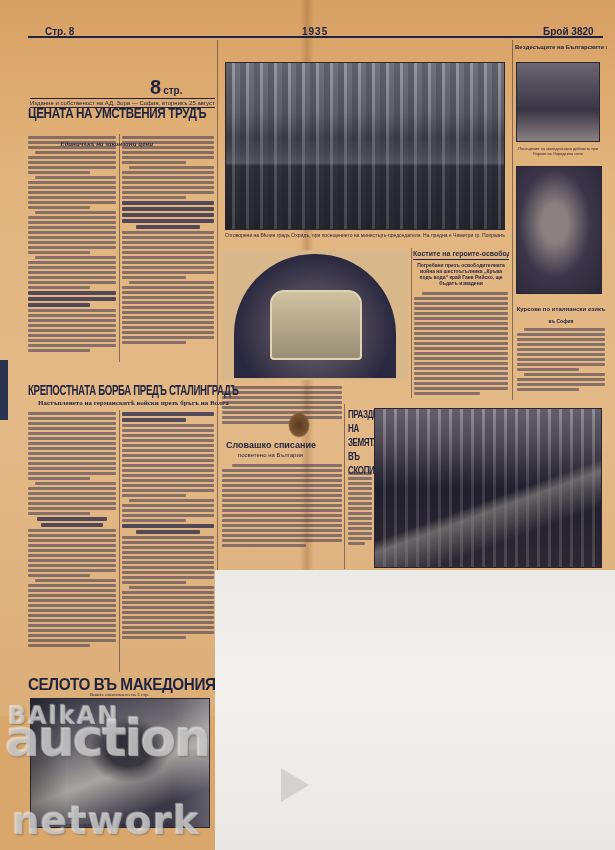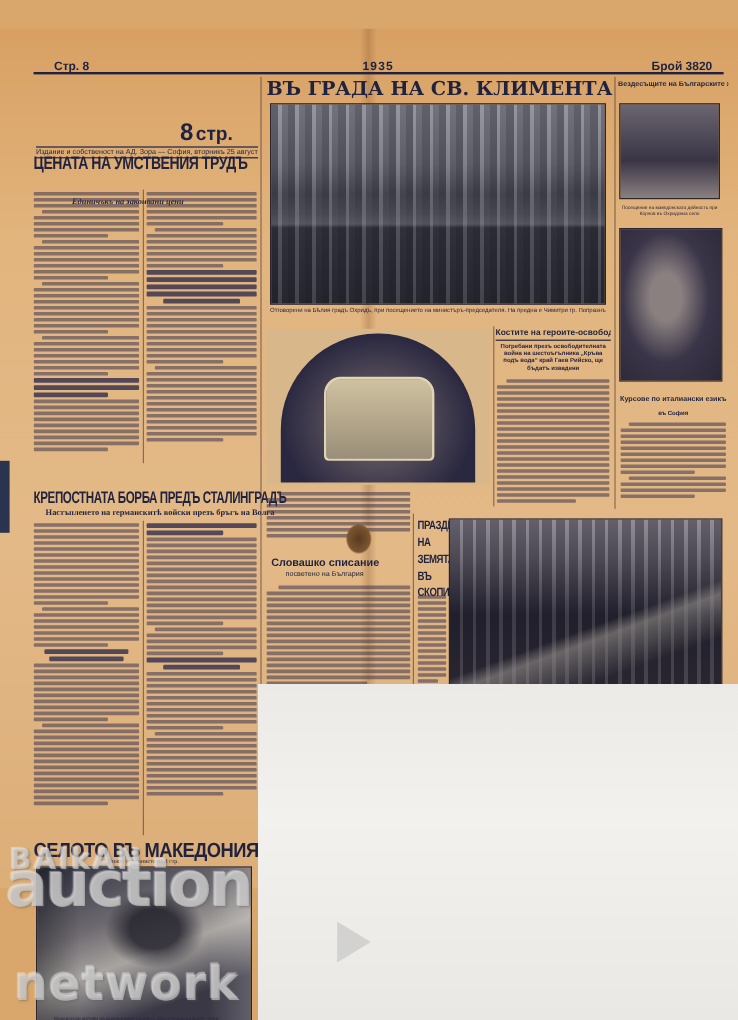--- a/index.html
+++ b/index.html
@@ -1,25 +1,25 @@
 <!DOCTYPE html>
 <html><head>
 <meta charset="utf-8">
 <style>
 *{box-sizing:border-box;margin:0;padding:0}
 html,body{width:615px;height:850px;overflow:hidden;background:#d9a76b}
 body{position:relative;font-family:"Liberation Serif",serif;color:#1f2340}
 .page{position:absolute;left:0;top:0;width:615px;height:716px;
- background:linear-gradient(180deg,#d8a063 0%,#e2b57e 25%,#e3b987 60%,#dcae78 100%);margin-top:24px;}
+ background:linear-gradient(180deg,#d8a063 0%,#e2b57e 25%,#e3b987 60%,#dcae78 100%);}
 .fold{position:absolute;left:300px;top:0;width:14px;height:600px;background:linear-gradient(90deg,rgba(0,0,0,0),rgba(120,70,30,.25),rgba(0,0,0,0))}
 .topline{position:absolute;left:28px;top:36px;width:575px;height:2px;background:#1f2340}
 .folio{position:absolute;top:26px;font:bold 10px "Liberation Sans",sans-serif;color:#1f2340}
 .masthead{position:absolute;left:62px;top:40px;font:italic 44px "DejaVu Serif",serif;color:#1f2340;letter-spacing:1px}
 .pages8{position:absolute;left:150px;top:76px;font:bold 20px "Liberation Sans",sans-serif}
-.pages8 small{font-size:16px;margin-left:2px}
+.pages8 small{font-size:10px;margin-left:2px}
 .imprint{position:absolute;left:30px;top:98px;width:185px;font:6px "Liberation Sans",sans-serif;border-top:1px solid #1f2340;border-bottom:1px solid #1f2340;padding:1px 0;white-space:nowrap;overflow:hidden}
 .h1{position:absolute;font-family:"Liberation Sans",sans-serif;font-weight:bold;color:#1f2340;white-space:nowrap;letter-spacing:-.5px}
 .sub{position:absolute;font:italic bold 7px "Liberation Serif",serif;white-space:nowrap}
 .col{position:absolute;overflow:hidden}
 .col .ln{height:3px;margin:2px 0;background:#3a3550;opacity:.55;border-radius:1px}
 .col .ln.short{width:70%}
 .col .ln.indent{margin-left:8%}
 .col .ln.bold{opacity:.85;height:4px}
 .vrule{position:absolute;width:1px;background:#4a3a3a;opacity:.6}
 .photo{position:absolute;background:#4a4550;border:1px solid #2a2530;overflow:hidden}
@@ -237,21 +237,20 @@
       <div class="ln short"></div>
   </div>
 
   <div class="h1" style="left:28px;top:675px;font-size:17px;transform:scaleX(.9);transform-origin:left">СЕЛОТО ВЪ МАКЕДОНИЯ</div>
   <div class="sub" style="left:90px;top:692px;font-size:5px;font-style:normal;font-weight:normal">Вижте описанието на 3 стр.</div>
   <div class="photo" style="left:30px;top:698px;width:180px;height:130px;background:linear-gradient(160deg,#2e3040 0%,#6e6a70 35%,#a8a4a0 55%,#3a3845 80%)">
     <div class="lay" style="background:radial-gradient(ellipse at 55% 40%,rgba(30,30,40,.8) 0 15%,rgba(0,0,0,0) 30%),linear-gradient(90deg,rgba(0,0,0,.3),rgba(0,0,0,0) 20%,rgba(0,0,0,0) 80%,rgba(255,255,255,.2))"></div>
   </div>
   <div class="caption" style="left:45px;top:822px;width:150px;font-size:4px">Македонски мотиви на македонския планинъ Шар и преди къ Баба—гора</div>
 
-  <div class="h1" style="left:222px;top:40px;font-size:16px;font-family:'DejaVu Serif',serif;letter-spacing:0">ВЪ ГРАДА НА СВ. КЛИМЕНТА</div>
   <div class="vrule" style="left:217px;top:40px;height:530px"></div>
   <div class="photo" style="left:225px;top:62px;width:280px;height:168px;background:linear-gradient(180deg,#8a8a95 0%,#6f707a 30%,#3a3a45 55%,#2a2a33 100%)">
     <div class="lay" style="background:linear-gradient(180deg,rgba(0,0,0,0) 45%,rgba(200,200,210,.25) 60%,rgba(0,0,0,0) 62%),repeating-linear-gradient(90deg,rgba(20,20,30,.35) 0 6px,rgba(220,220,230,.15) 6px 9px,rgba(20,20,30,.2) 9px 14px)"></div>
   </div>
   <div class="caption" style="left:225px;top:232px;width:280px">Отговорени на Бѣлия градъ Охридъ, при посещението на министъръ-председателя. На предна е Чимитри гр. Попразнъ, отъ лѣвата на страна е Н. Стоянов, а отъ дѣсно — инж. Ал. Станишевъ.</div>
 
   <div class="photo" style="left:222px;top:250px;width:186px;height:130px;background:#d8b88a;border:none">
     <div style="position:absolute;left:12px;top:4px;width:162px;height:124px;border-radius:80px 80px 0 0;background:radial-gradient(ellipse at 50% 60%,#7a6e70,#2a2840 70%)"></div>
     <div style="position:absolute;left:48px;top:40px;width:92px;height:70px;border-radius:14px 14px 4px 4px;background:linear-gradient(180deg,#cfc2a0,#9a8e78);border:2px solid #e0d4b4"></div>
   </div>

